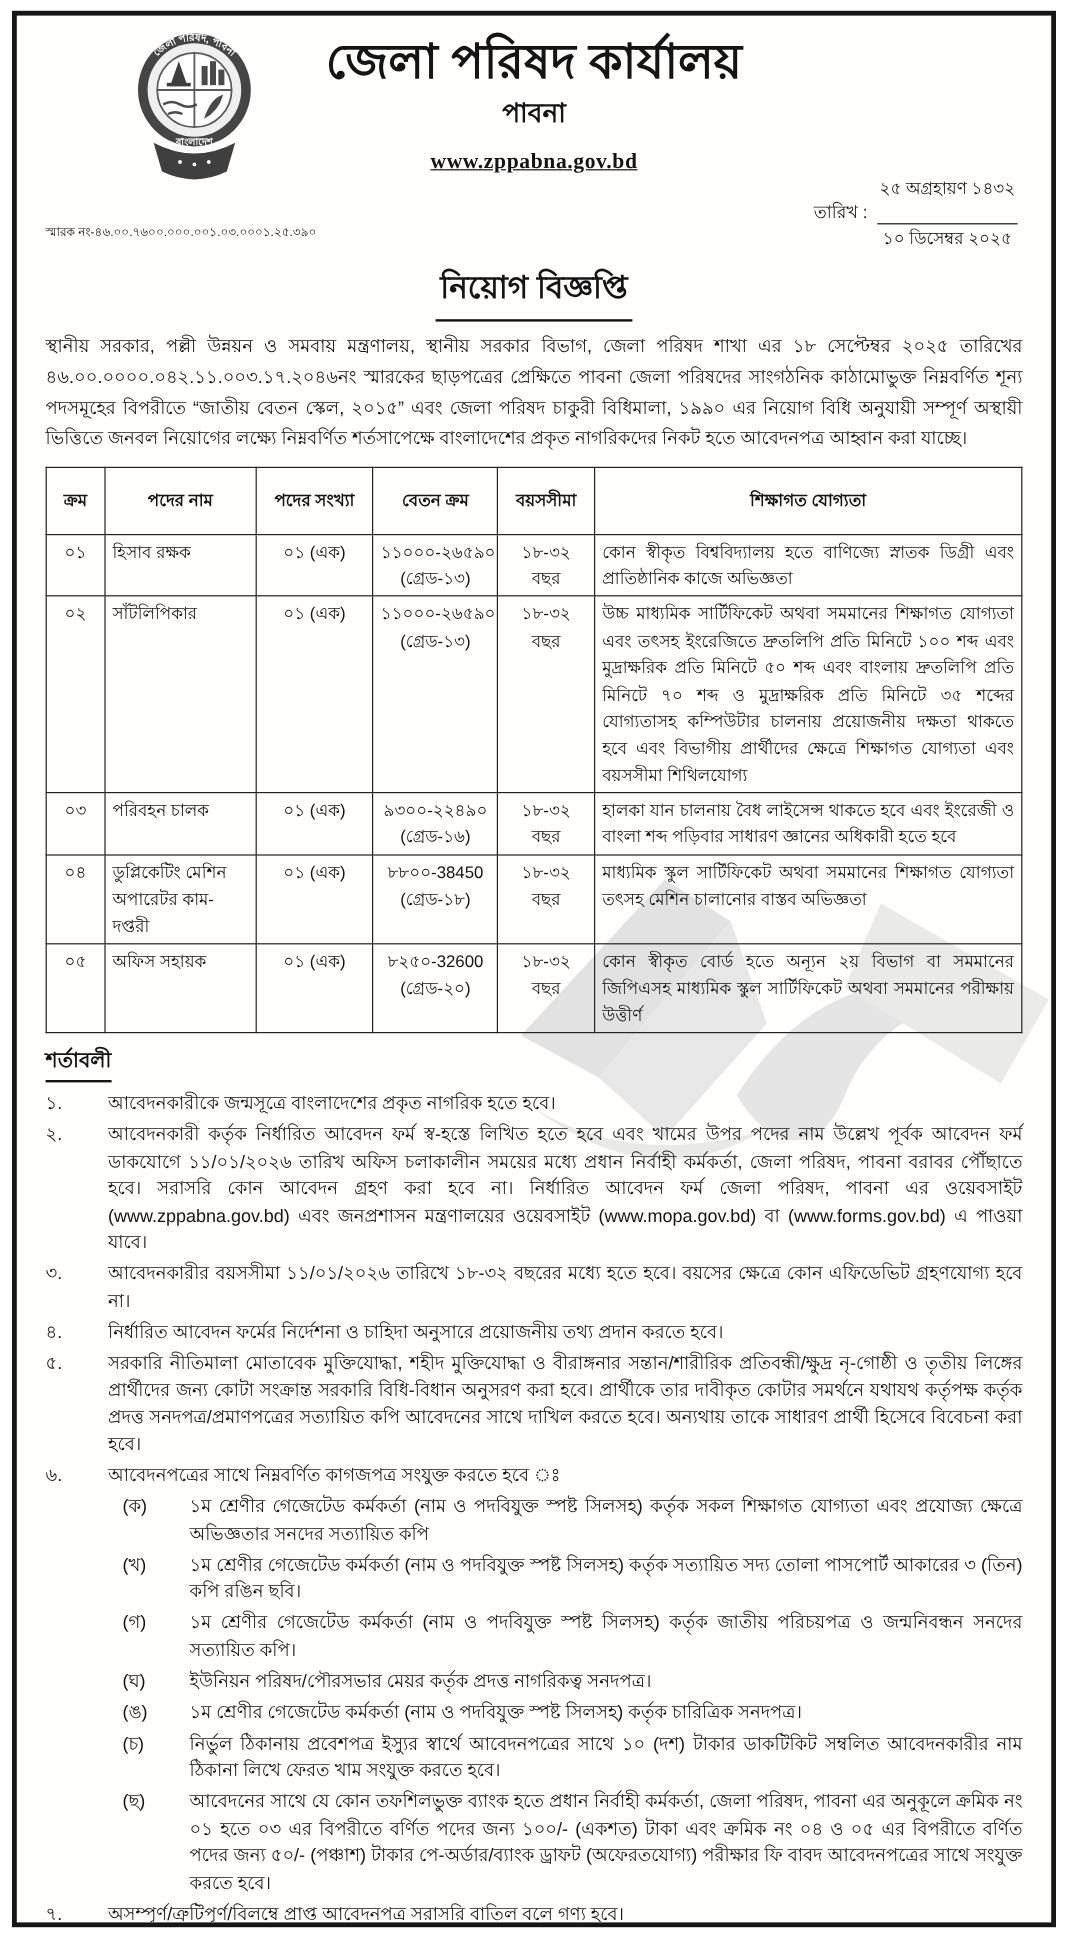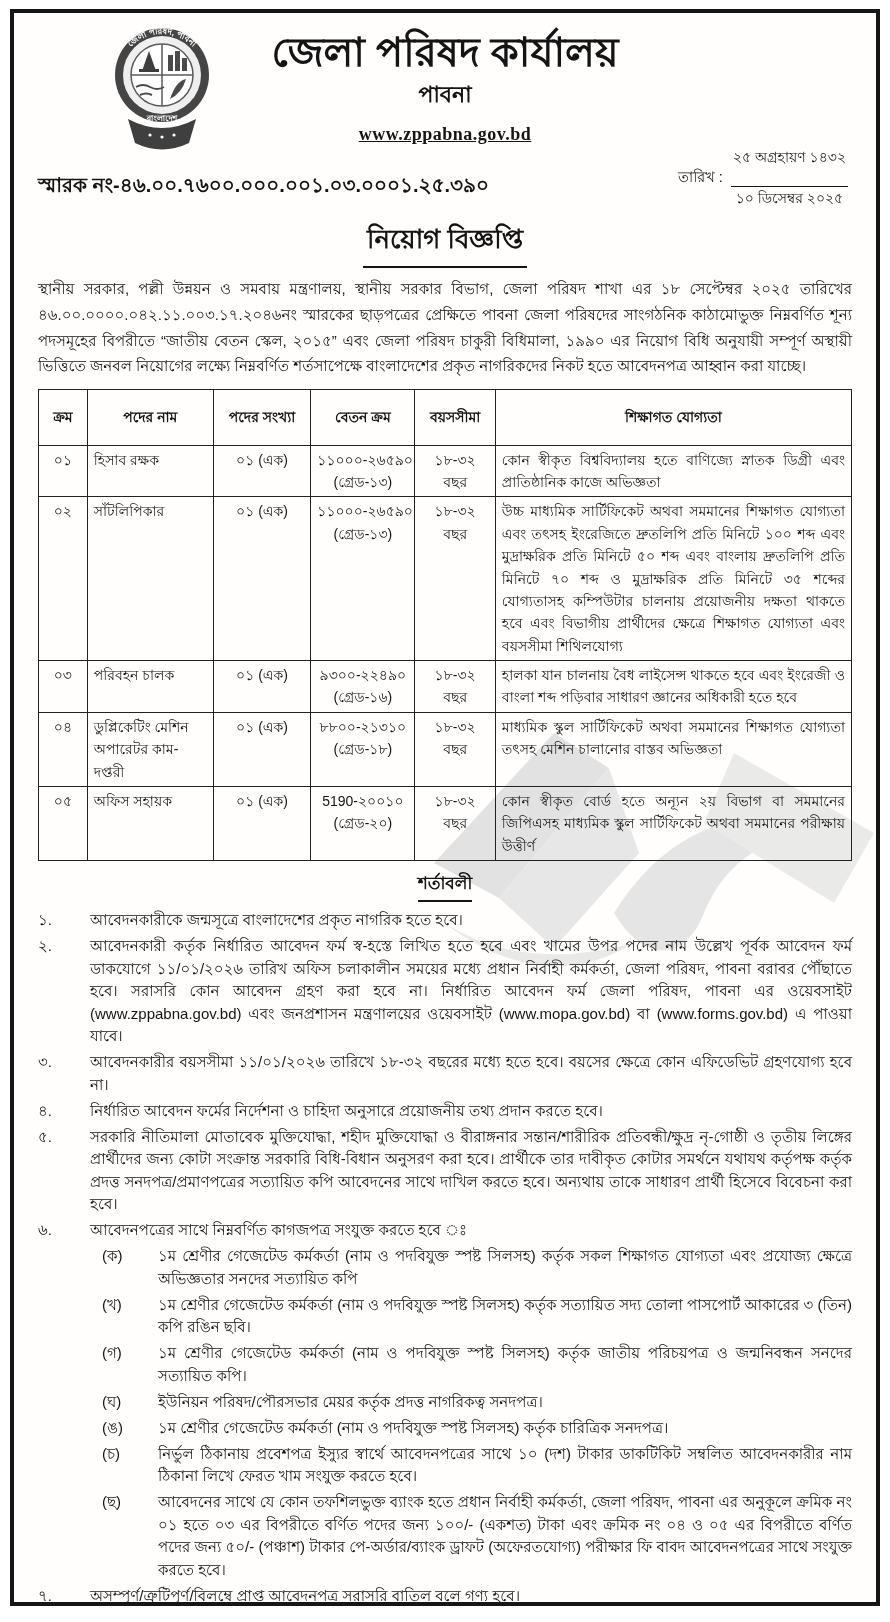--- a/index.html
+++ b/index.html
@@ -21,21 +21,21 @@
   .logo { position:absolute; left:74px; top:0; width:100px; height:134px; }
   .head-center { text-align:center; padding-top:2px; }
   .office-title { font-size:40px; font-weight:bold; line-height:1.25; }
   .district { font-size:22px; font-weight:bold; margin-top:0; }
   .website {
     display:inline-block; margin-top:10px; font-size:18px; letter-spacing:.5px;
     font-family:"Liberation Serif","DejaVu Serif",serif;
     text-decoration:underline; font-weight:bold;text-align:center;
   }
   .memo-row { display:flex; justify-content:space-between; align-items:flex-end; margin-top:2px; }
-  .memo-no { font-size:20px; padding-bottom:6px;font-weight:bold; }
+  .memo-no { font-size:10px; padding-bottom:6px; }
   .date-block { display:flex; align-items:center; gap:8px; font-size:14.5px; padding-right:4px; }
   .date-stack { text-align:center; font-size:14px; line-height:1.5; }
   .date-top { border-bottom:1.5px solid #141414; padding:0 2px 18px; }
   .date-bottom { padding-top:1px; }
   
   .notice-title-wrap { text-align:center; margin:10px 0 8px; }
   .notice-title {
     display:inline-block; font-size:26px; font-weight:bold;
     border-bottom:2.5px solid #141414; padding:0 4px 3px;
   }
@@ -44,21 +44,21 @@
   table.posts { width:100%; border-collapse:collapse; margin-top:10px; table-layout:fixed; }
   table.posts th, table.posts td {
     border:1.8px solid #222; padding:3px 6px; font-size:14px; line-height:1.6; vertical-align:top;
   }
   table.posts th { font-weight:bold; text-align:center; padding:16px 2px; }
   td.c { text-align:center; }
   td.post-name { text-align:left; }
   td.qual { text-align:justify;margin-left:48px; }
   .cell-line { display:block; text-align:center; }
   
-  .cond-head-wrap { text-align:center; margin:9px 0 7px; }
+  .cond-head-wrap { text-align:left; margin:9px 0 7px; }
   .cond-head { display:inline-block; font-size:17px; font-weight:bold; border-bottom:2px solid #141414; padding-bottom:2px; }
   .cond { display:flex; font-size:15px; line-height:1.5; margin-bottom:3.5px; }
   .cond-no { width:52px; flex-shrink:0; }
   .cond-text { flex:1; text-align:justify; }
   .sub { display:flex; font-size:15px; line-height:1.5; margin:0 0 3.5px 64px; }
   .sub-label { width:56px; flex-shrink:0; }
   .sub-text { flex:1; text-align:justify; }
 </style>
 </head>
 <body>
@@ -186,35 +186,35 @@
           <span class="cell-line">১৮-৩২</span>
           <span class="cell-line">বছর</span>
         </td>
         <td class="qual">হালকা যান চালনায় বৈধ লাইসেন্স থাকতে হবে এবং ইংরেজী ও বাংলা শব্দ পড়িবার সাধারণ জ্ঞানের অধিকারী হতে হবে</td>
       </tr>
       <tr>
         <td class="c">০৪</td>
         <td class="post-name">ডুপ্লিকেটিং মেশিন অপারেটর কাম-দপ্তরী</td>
         <td class="c">০১ (এক)</td>
         <td class="c">
-          <span class="cell-line">৮৮০০-২১৩১০</span>
+          <span class="cell-line">৮৮০০-38450</span>
           <span class="cell-line">(গ্রেড-১৮)</span>
         </td>
         <td class="c">
           <span class="cell-line">১৮-৩২</span>
           <span class="cell-line">বছর</span>
         </td>
         <td class="qual">মাধ্যমিক স্কুল সার্টিফিকেট অথবা সমমানের শিক্ষাগত যোগ্যতা তৎসহ মেশিন চালানোর বাস্তব অভিজ্ঞতা</td>
       </tr>
       <tr>
         <td class="c">০৫</td>
         <td class="post-name">অফিস সহায়ক</td>
         <td class="c">০১ (এক)</td>
         <td class="c">
-          <span class="cell-line">5190-২০০১০</span>
+          <span class="cell-line">৮২৫০-32600</span>
           <span class="cell-line">(গ্রেড-২০)</span>
         </td>
         <td class="c">
           <span class="cell-line">১৮-৩২</span>
           <span class="cell-line">বছর</span>
         </td>
         <td class="qual">কোন স্বীকৃত বোর্ড হতে অন্যূন ২য় বিভাগ বা সমমানের জিপিএসহ মাধ্যমিক স্কুল সার্টিফিকেট অথবা সমমানের পরীক্ষায় উত্তীর্ণ</td>
       </tr>
     </tbody>
   </table>

